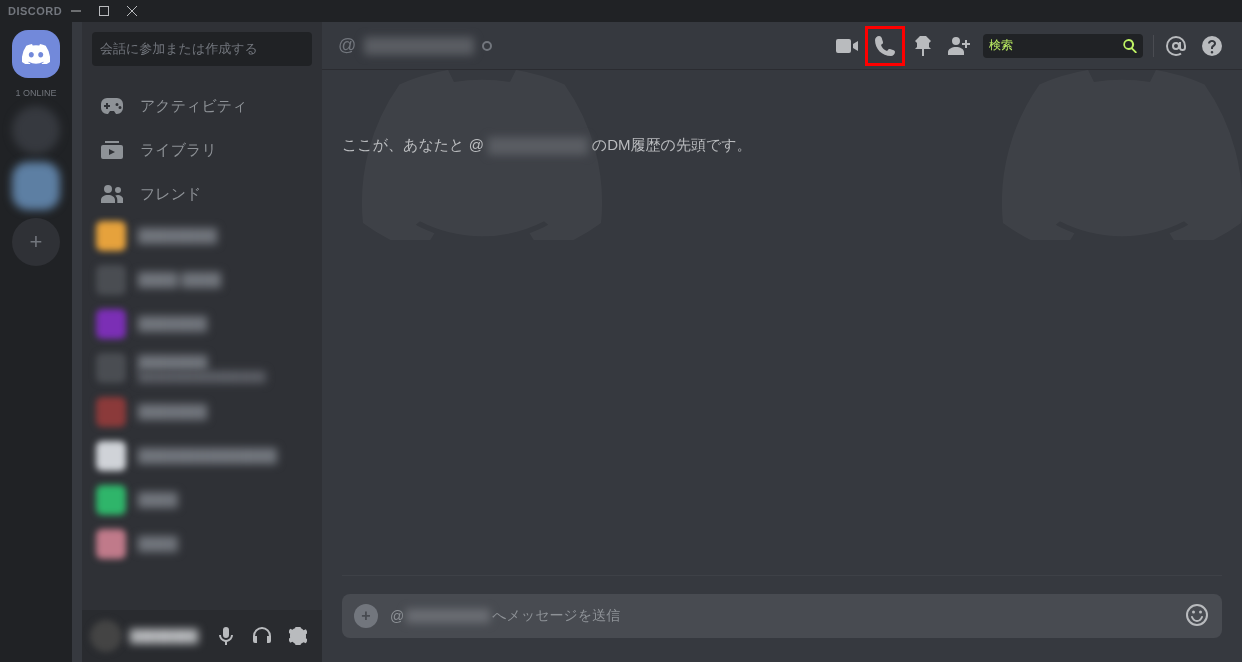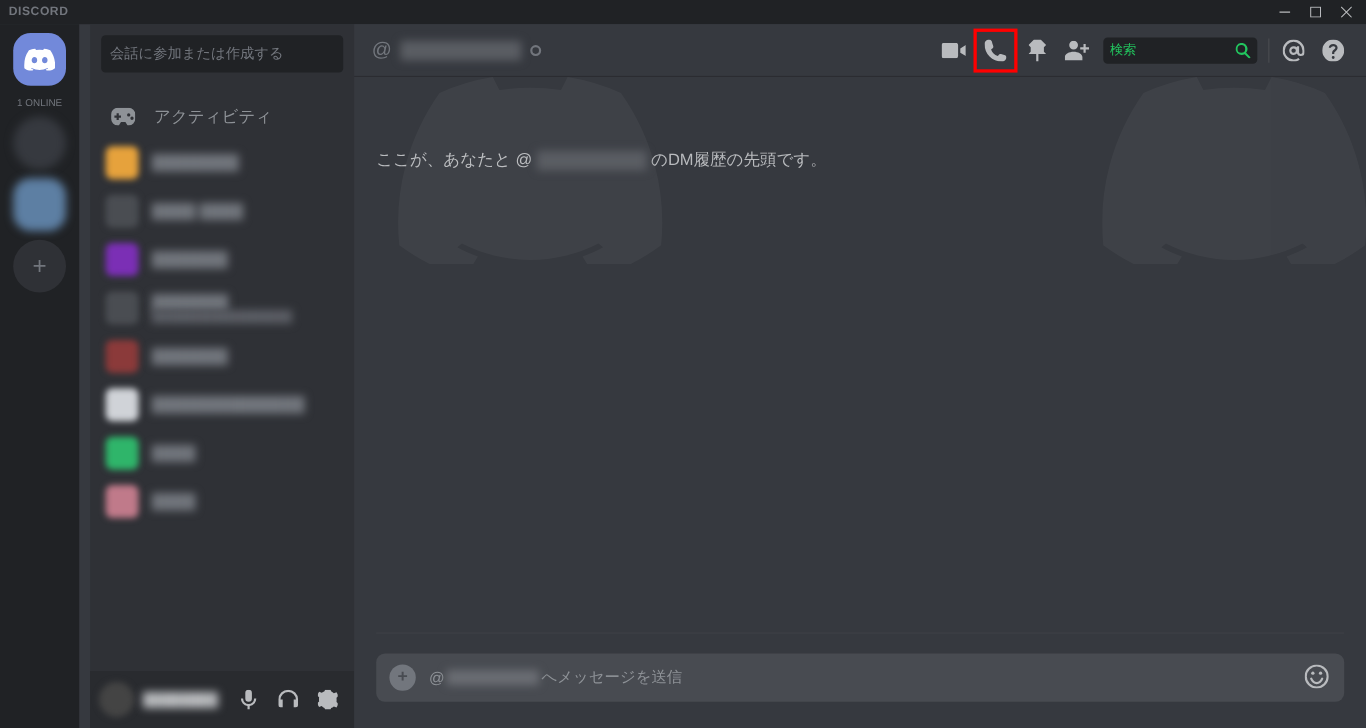--- a/index.html
+++ b/index.html
@@ -11,21 +11,20 @@
   height: 662px;
   overflow: hidden;
   display: flex;
   flex-direction: column;
 }
 .titlebar {
   height: 22px;
   background: #202225;
   display: flex;
   align-items: center;
-  justify-content: space-between;
   padding: 0 4px 0 8px;
   flex-shrink: 0;
 }
 .titlebar .wordmark {
   font-size: 11px;
   font-weight: 800;
   color: #72767d;
   letter-spacing: 0.5px;
 }
 .titlebar .win-controls { display: flex; gap: 0; }
@@ -223,28 +222,28 @@
   width: 36px; height: 36px;
   display: flex; align-items: center; justify-content: center;
   color: #b9bbbe;
 }
 .chat-header .tool.hl {
   border: 3px solid #ff0000;
   width: 40px;
   height: 40px;
 }
 .chat-header .searchbar {
-  width: 140px; height: 24px;
+  width: 160px; height: 24px;
   background: #202225;
   border-radius: 4px;
   display: flex;
   align-items: center;
   justify-content: space-between;
   padding: 0 6px;
-  color: #22c55e;
+  color: #bef264;
   font-size: 12px;
   margin: 0 6px;
 }
 .chat-header .divider {
   width: 1px; height: 22px;
   background: #4a4c52;
   margin: 0 4px;
 }
 .chat-body {
   flex: 1;
@@ -367,20 +366,36 @@
       </div>
     </div>
     <div class="nav">
       <div class="nav-item">
         <div class="ico">
           <svg width="22" height="16" viewBox="0 0 22 16" fill="currentColor">
               <path d="M6 0h10a6 6 0 016 6v4a6 6 0 01-6 6h-1l-2-3h-4l-2 3H6a6 6 0 01-6-6V6a6 6 0 016-6zM5 5v2H3v2h2v2h2V9h2V7H7V5H5zm11 0a1.5 1.5 0 100 3 1.5 1.5 0 000-3zm3 3a1.5 1.5 0 100 3 1.5 1.5 0 000-3z"></path>
             </svg>
         </div>
         <span>アクティビティ</span>
+      </div>
+      <div class="nav-item">
+        <div class="ico">
+          <svg width="22" height="18" viewBox="0 0 22 18" fill="currentColor">
+              <path d="M2 4h18a2 2 0 012 2v10a2 2 0 01-2 2H2a2 2 0 01-2-2V6a2 2 0 012-2zm2-4h14v2H4V0zm4 8v6l6-3-6-3z"></path>
+            </svg>
+        </div>
+        <span>ライブラリ</span>
+      </div>
+      <div class="nav-item">
+        <div class="ico">
+          <svg width="22" height="18" viewBox="0 0 22 18" fill="currentColor">
+              <path d="M7 8a4 4 0 100-8 4 4 0 000 8zm0 2c-4 0-7 2-7 5v3h14v-3c0-3-3-5-7-5zm10-2a3 3 0 100-6 3 3 0 000 6zm0 2c-1 0-1.9.2-2.7.5 1.3 1.2 2 2.8 2 4.5v3h6v-3c0-3-2.5-5-5.3-5z"></path>
+            </svg>
+        </div>
+        <span>フレンド</span>
       </div>
     </div>
     <div class="dm-list" id="dm-list">
         <div class="dm-item">
           <div class="av" style="background: rgb(230, 162, 60);"></div>
           <div style="display: flex; flex-direction: column;">
             <div class="lbl">████████</div>
           </div>
         </div>
         <div class="dm-item">

